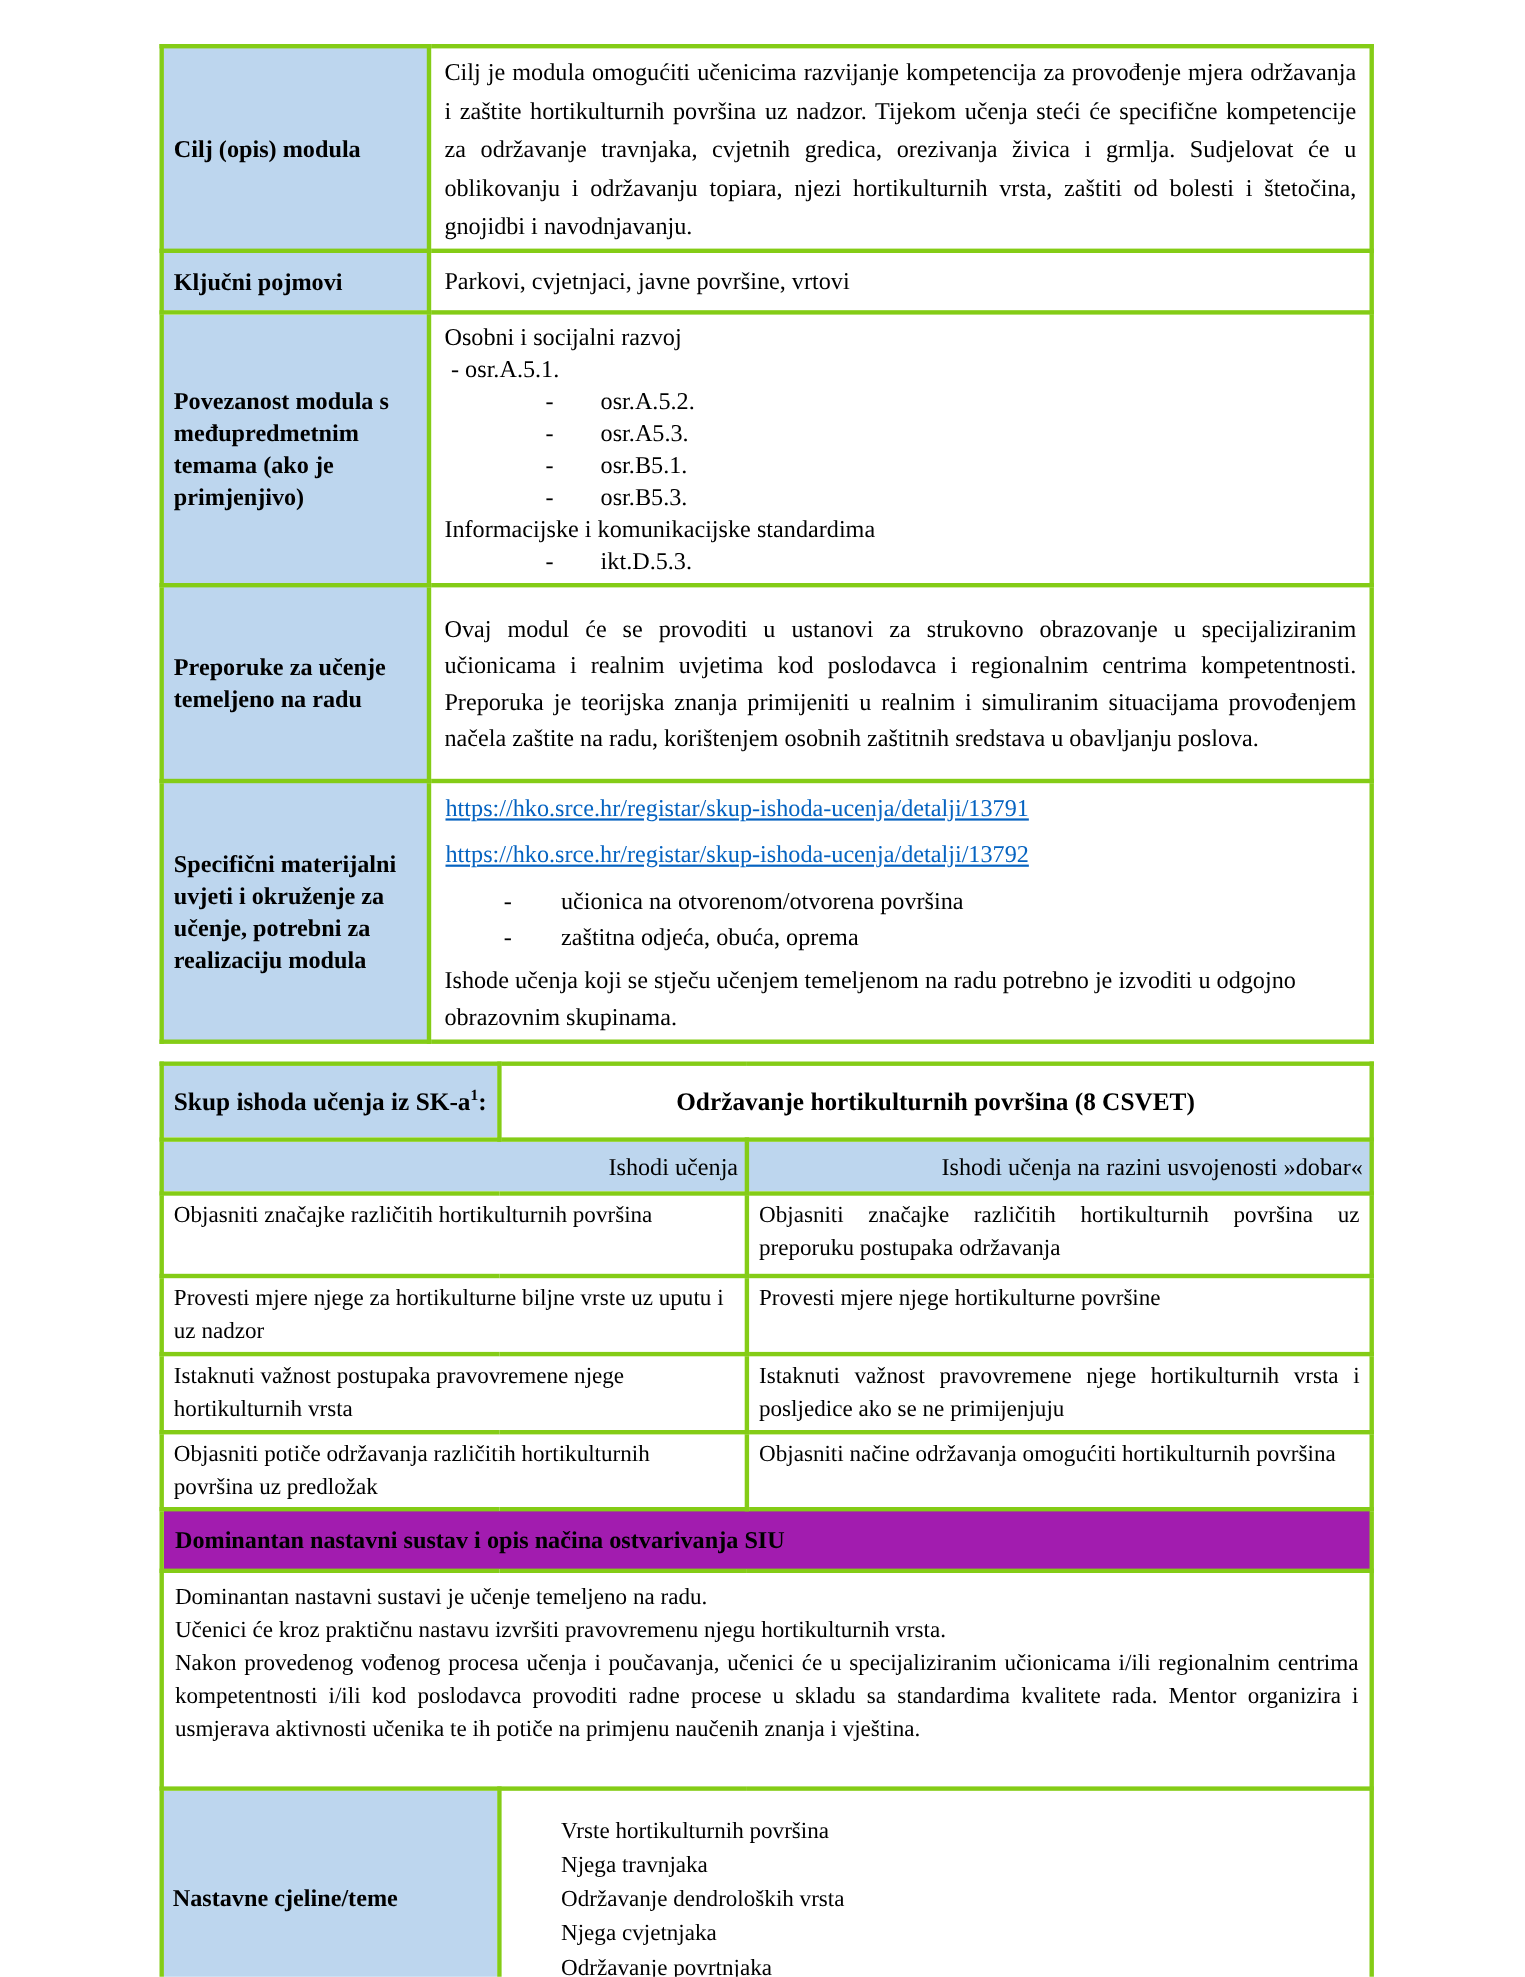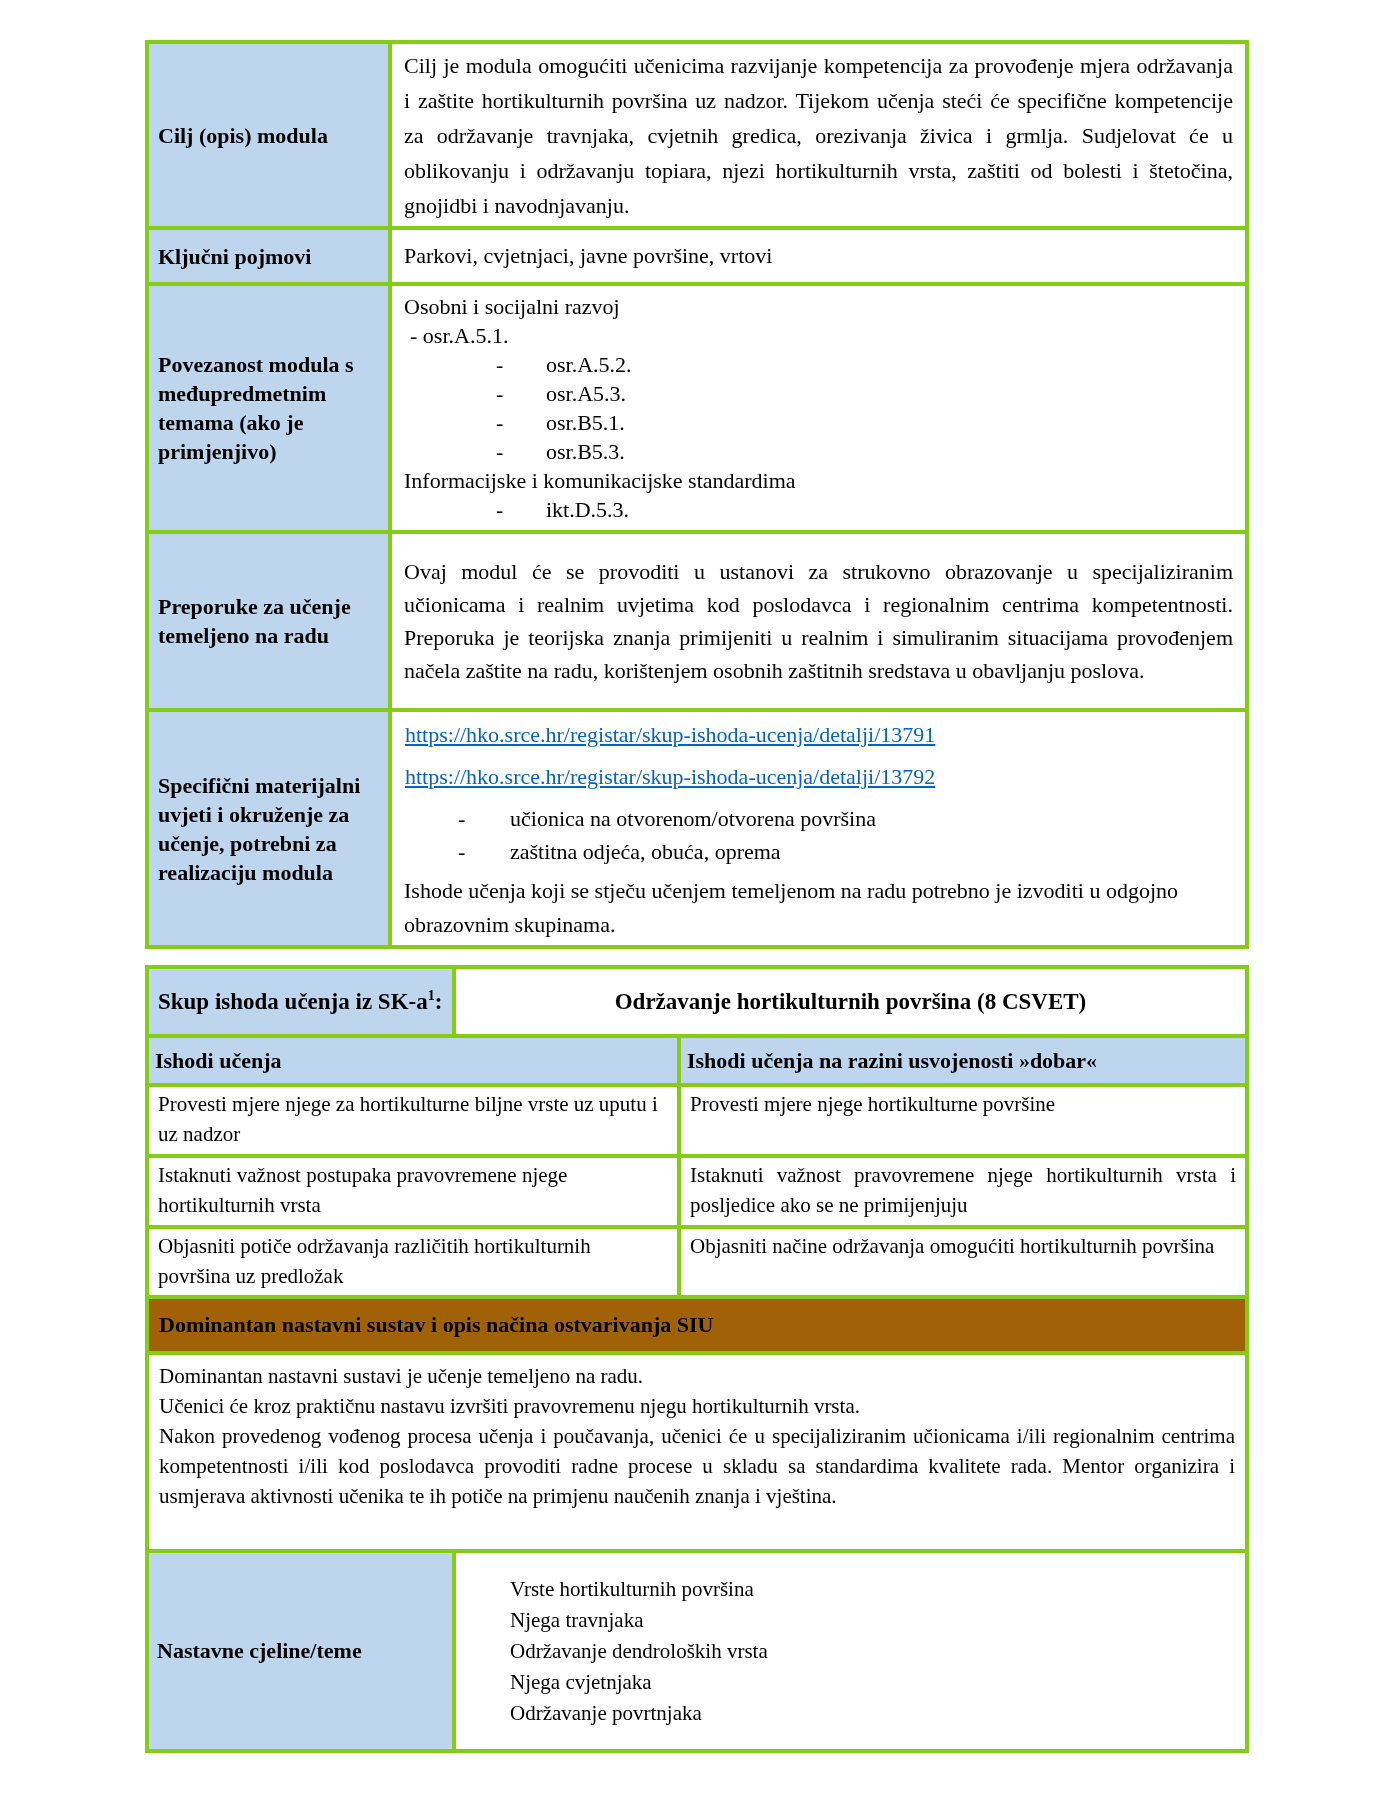--- a/index.html
+++ b/index.html
@@ -38,31 +38,31 @@
   .spec-dash { display:flex; padding-left:54px; line-height:31px; margin:2px 0; }
   .spec-dash .d { width:52px; flex:0 0 52px; }
   .spec-close { line-height:34px; margin-top:7px; }
 
   
   td.skup-lbl { background:#BDD6EE; font-weight:bold; font-size:23px;
                 padding:4px 6px 4px 9px; vertical-align:middle; height:57px; }
   td.skup-val { font-weight:bold; font-size:23px; padding:4px 14px; vertical-align:middle;text-align:center; }
   sup.fn { font-size:14px; }
 
-  tr.hdr td { background:#BDD6EE; font-weight:bold; font-size:22px;
-              text-align:left; vertical-align:middle; height:41px; padding:2px 6px; }
+  tr.hdr td { background:#BDD6EE; font-weight:normal; font-size:22px;
+              text-align:right; vertical-align:middle; height:41px; padding:2px 6px; }
 
   tr.outcome td { font-size:21px; line-height:30px; vertical-align:top; padding:2px 9px; }
   .oc-a td { height:67px; }
   .oc-b td { height:63px; }
   .oc-c td { height:63px; }
   .oc-d td { height:62px; }
   td.oc-right { text-align:justify; }
 
-  tr.dom-hdr td { background:#a16207; font-weight:bold; font-size:22px;
+  tr.dom-hdr td { background:#a21caf; font-weight:bold; font-size:22px;
                   height:48px; vertical-align:middle; padding:2px 10px; }
   tr.dom-body td { height:182px; vertical-align:top; padding:6px 10px; font-size:21px; }
   .dom-p { margin:0; line-height:30px; }
 
   tr.teme td { height:184px; }
   td.teme-lbl { background:#BDD6EE; font-weight:bold; font-size:22px;
                 vertical-align:middle; padding:4px 8px; }
   td.teme-val { vertical-align:middle; font-size:21px; padding:6px 10px; }
   .teme-item { line-height:31px; padding-left:44px; }
 </style>
@@ -156,20 +156,24 @@
           <span>Skup ishoda učenja iz SK-a</span><sup class="fn">1</sup><span>:</span>
         </td>
         <td class="skup-val" colspan="2">Održavanje hortikulturnih površina (8 CSVET)</td>
       </tr>
 
       <tr class="hdr">
         <td colspan="2">Ishodi učenja</td>
         <td>Ishodi učenja na razini usvojenosti »dobar«</td>
       </tr>
 
+      <tr class="outcome oc-a">
+        <td colspan="2">Objasniti značajke različitih hortikulturnih površina</td>
+        <td class="oc-right">Objasniti značajke različitih hortikulturnih površina uz preporuku postupaka održavanja</td>
+      </tr>
       <tr class="outcome oc-b">
         <td colspan="2">Provesti mjere njege za hortikulturne biljne vrste uz uputu i uz nadzor</td>
         <td class="oc-right">Provesti mjere njege hortikulturne površine</td>
       </tr>
       <tr class="outcome oc-c">
         <td colspan="2">Istaknuti važnost postupaka pravovremene njege hortikulturnih vrsta</td>
         <td class="oc-right">Istaknuti važnost pravovremene njege hortikulturnih vrsta i posljedice ako se ne primijenjuju</td>
       </tr>
       <tr class="outcome oc-d">
         <td colspan="2">Objasniti potiče održavanja različitih hortikulturnih površina uz predložak</td>

